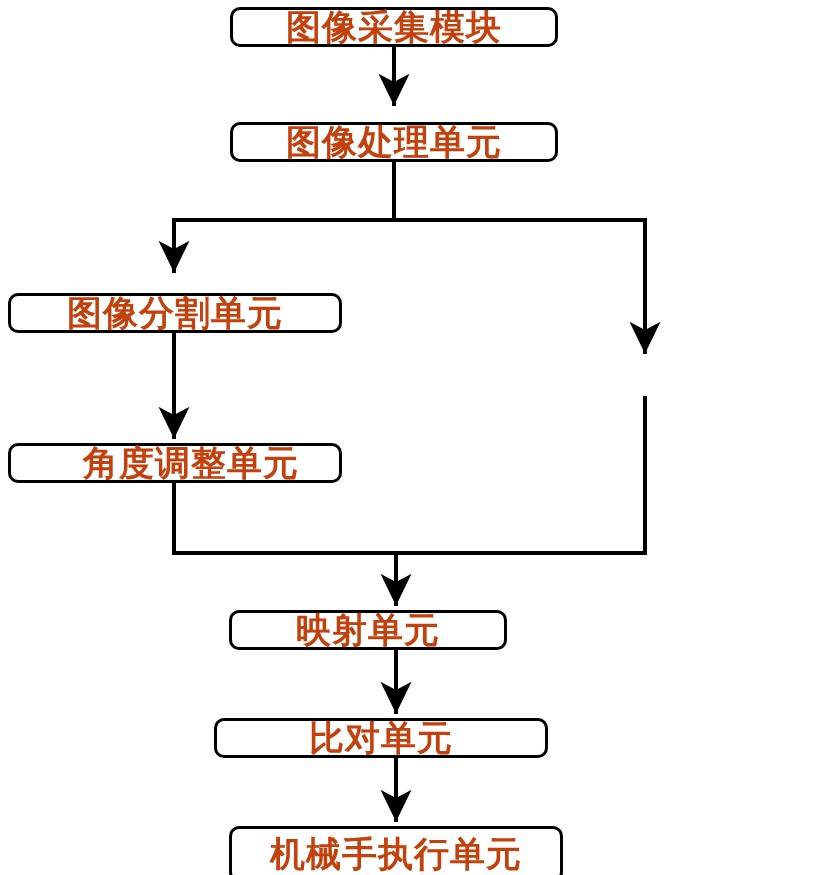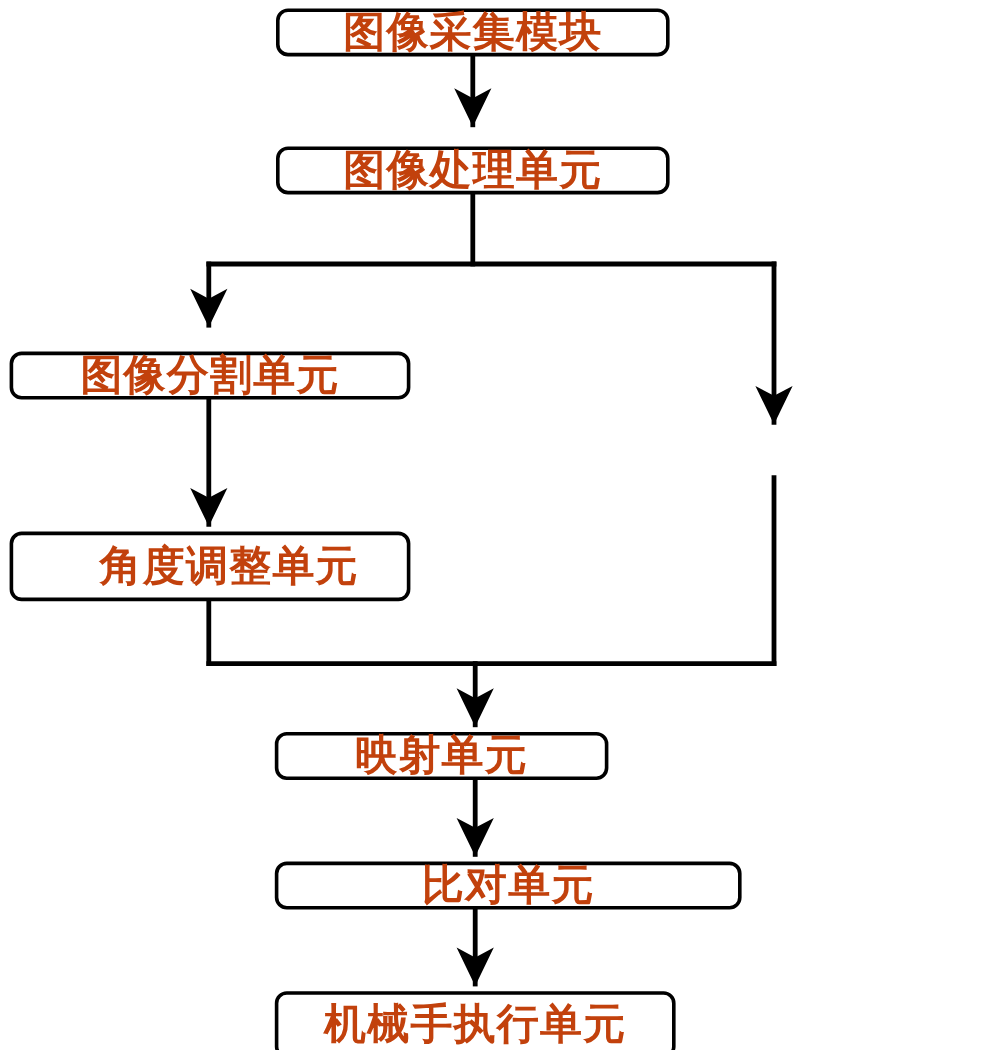--- a/index.html
+++ b/index.html
@@ -43,23 +43,23 @@
     justify-content: center;
     white-space: nowrap;
     letter-spacing: 1px;
     font-weight: bold;
   }
   
   .n0 { left: 230px; top: 7px;   width: 328px; height: 40px; }
   .n1 { left: 230px; top: 122px; width: 328px; height: 40px; }
   .n2 { left: 8px;   top: 277px; width: 334px; height: 40px; margin-top: 16px; }
   .n3 { left: 478px; top: 358px; width: 334px; height: 40px; }
-  .n4 { left: 8px;   top: 443px; width: 334px; height: 58px; padding-left: 32px; }
+  .n4 { left: 8px;   top: 443px; width: 334px; height: 40px; padding-left: 32px; }
   .n5 { left: 229px; top: 610px; width: 278px; height: 40px; }
-  .n6 { left: 229px; top: 718px; width: 389px; height: 40px; }
+  .n6 { left: 214px; top: 718px; width: 334px; height: 40px; }
   .n7 { left: 229px; top: 826px; width: 334px; height: 56px; }
 </style>
 </head>
 <body>
 
 <div class="canvas">
 
   <svg class="connectors" width="820" height="875" viewBox="0 0 820 875" xmlns="http://www.w3.org/2000/svg">
     <defs>
       <marker id="arrowhead" viewBox="0 0 10 10" refX="9.5" refY="5" markerUnits="userSpaceOnUse" markerWidth="33" markerHeight="33" orient="auto">

